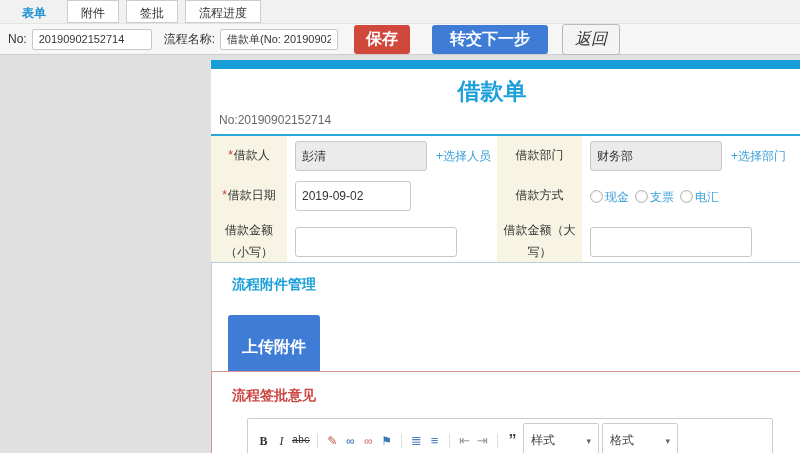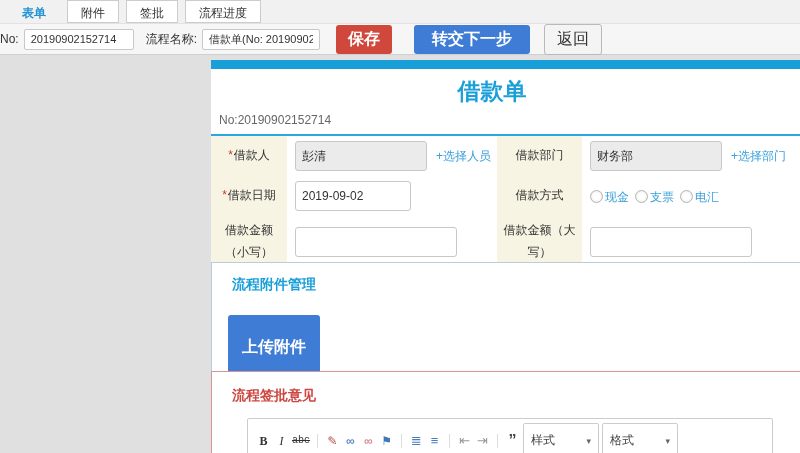--- a/index.html
+++ b/index.html
@@ -5,30 +5,30 @@
   html,body{margin:0;padding:0;}
   body{font-family:"Liberation Sans","DejaVu Sans",sans-serif;}
   .viewport{position:relative;width:800px;height:453px;overflow:hidden;background:#e0e0e0;}
 
   
   .tabbar{height:23px;background:#f1f1f1;display:flex;align-items:stretch;padding-left:8px;border-bottom:1px solid #e3e3e3;}
   .tab{font-size:12px;padding:4px 13px;color:#333;background:#fff;border:1px solid #ccc;margin-right:7px;cursor:pointer;white-space:nowrap;}
   .tab.active{background:transparent;border-color:transparent;color:#1f93d4;font-weight:bold;}
 
   
-  .toolbar{height:30px;background:#f6f6f6;border-bottom:1px solid #cfcfcf;display:flex;align-items:center;padding:0 0;font-size:12px;color:#333;}
+  .toolbar{height:30px;background:#f6f6f6;border-bottom:1px solid #cfcfcf;display:flex;align-items:center;padding:0 8px;font-size:12px;color:#333;}
   .toolbar .lbl{margin-right:5px;white-space:nowrap;}
   .txt{height:21px;box-sizing:border-box;border:1px solid #c8c8c8;border-radius:2px;font-size:11px;color:#333;padding:0 6px;background:#fff;outline:none;}
-  .no-input{width:110px;margin-right:12px;}
+  .no-input{width:120px;margin-right:12px;}
   .name-input{width:118px;}
   .btn{border:none;border-radius:3px;font-size:16px;padding:4px 12px;cursor:pointer;font-family:inherit;white-space:nowrap;}
   .btn.red{background:#d0473c;color:#fff;font-weight:bold;margin-left:16px;}
   .btn.blue{background:#3e7cd6;color:#fff;font-weight:bold;}
   .toolbar .btn.blue{margin-left:22px;padding:4px 18px;text-align:center;}
-  .btn.grey{background:#f4f4f4;border:1px solid #b9b9b9;color:#333;margin-left:14px;}
+  .btn.grey{background:#f4f4f4;border:1px solid #b9b9b9;color:#333;margin-left:14px;font-style:italic;}
 
   
   .panel{position:absolute;left:211px;width:880px;background:#fff;box-sizing:border-box;}
   .main-panel{top:60px;background:transparent;}
   .blue-bar{height:9px;background:#199fd8;}
   .panel-head{background:#fff;padding-top:5px;}
   .title-wrap{width:562px;text-align:center;}
   .title-wrap h1{margin:2px 0 4px;font-size:23px;color:#1a9fd9;font-weight:bold;}
   .no-date-row{position:relative;font-size:12px;color:#666;padding:2px 8px 7px;}
   .no-date-row .date{position:absolute;left:434px;top:2px;white-space:nowrap;}

